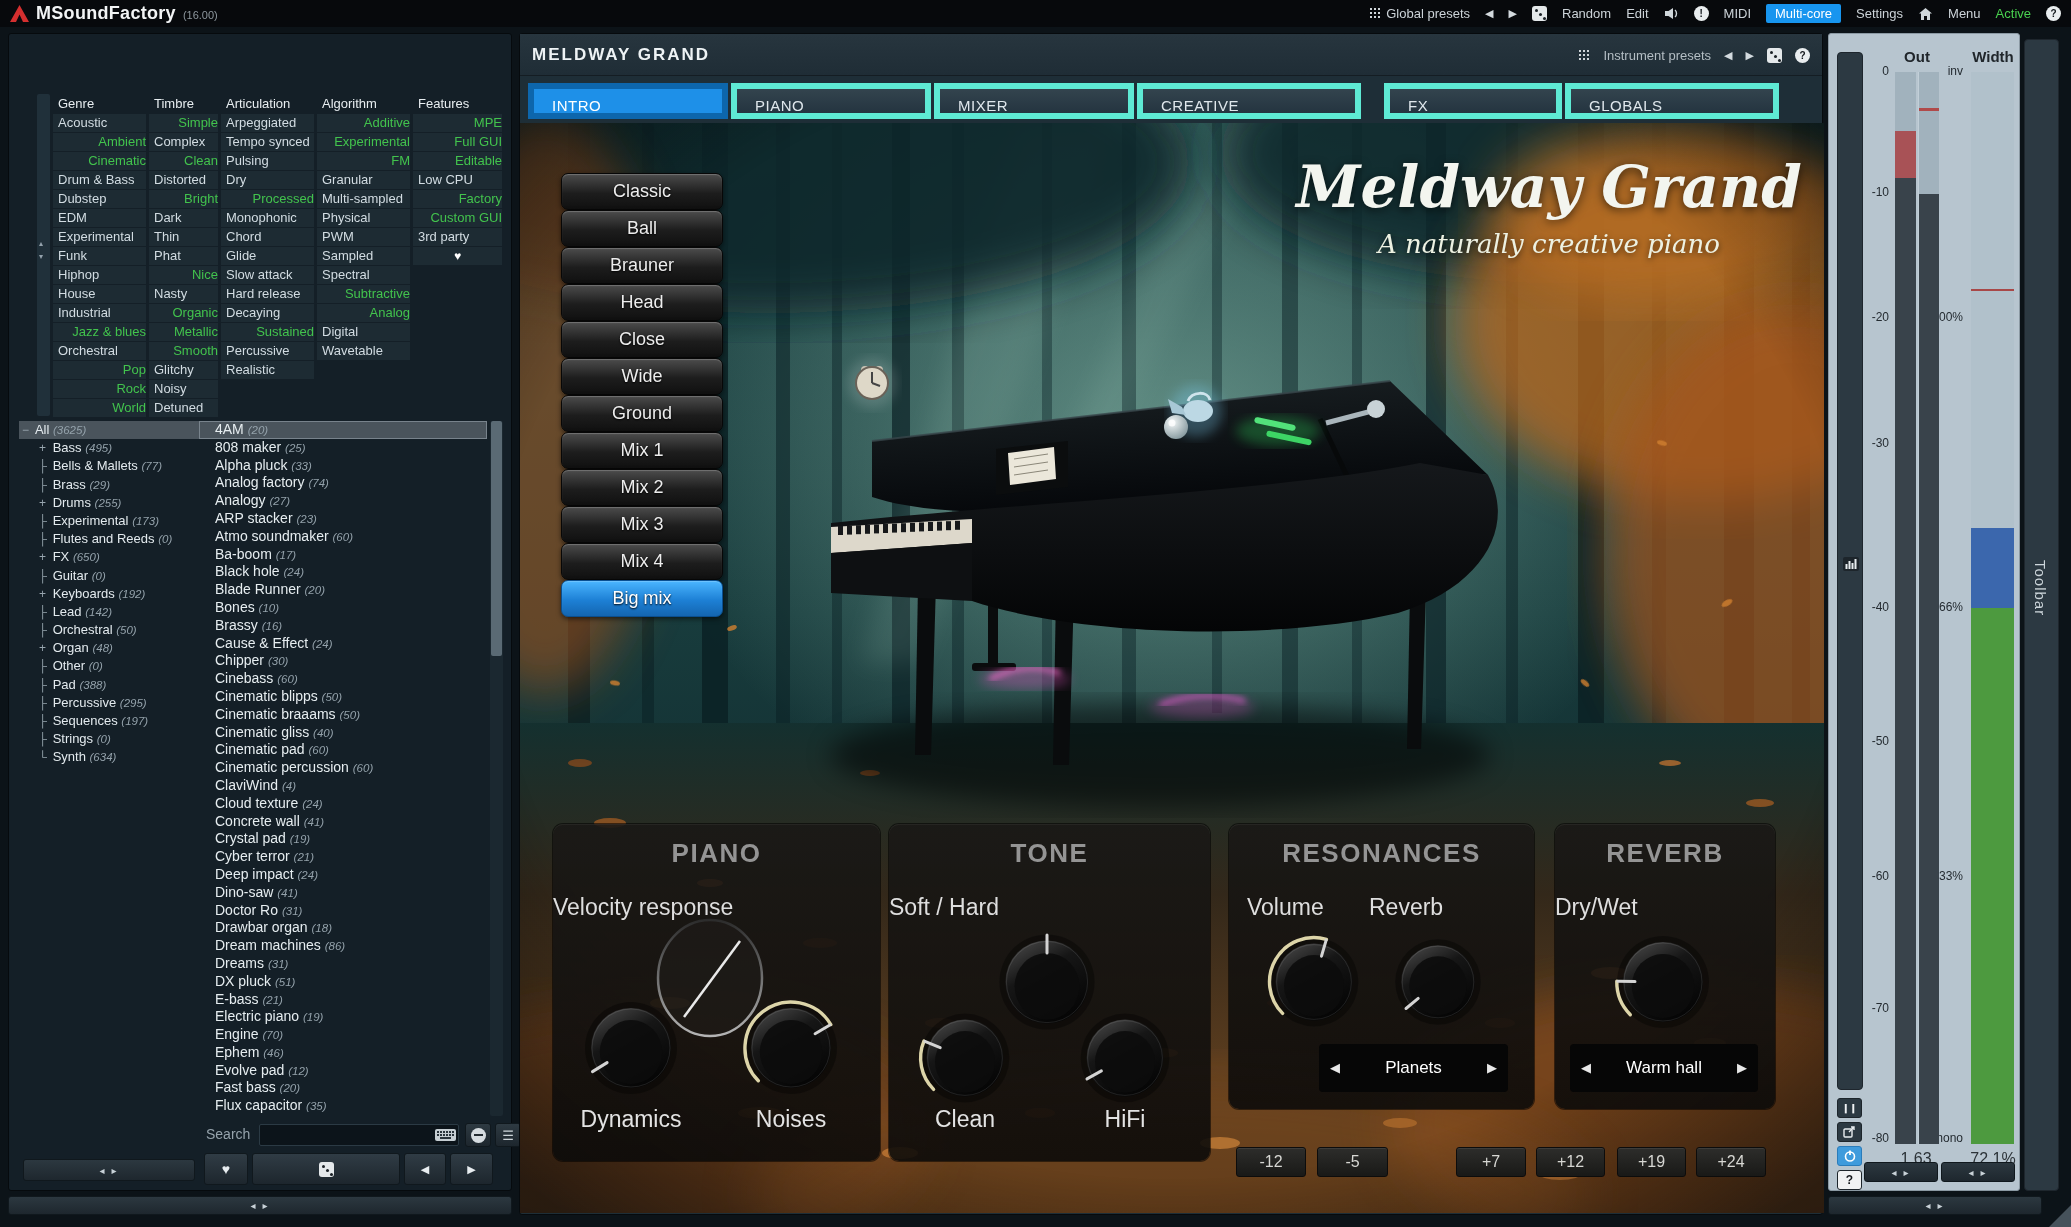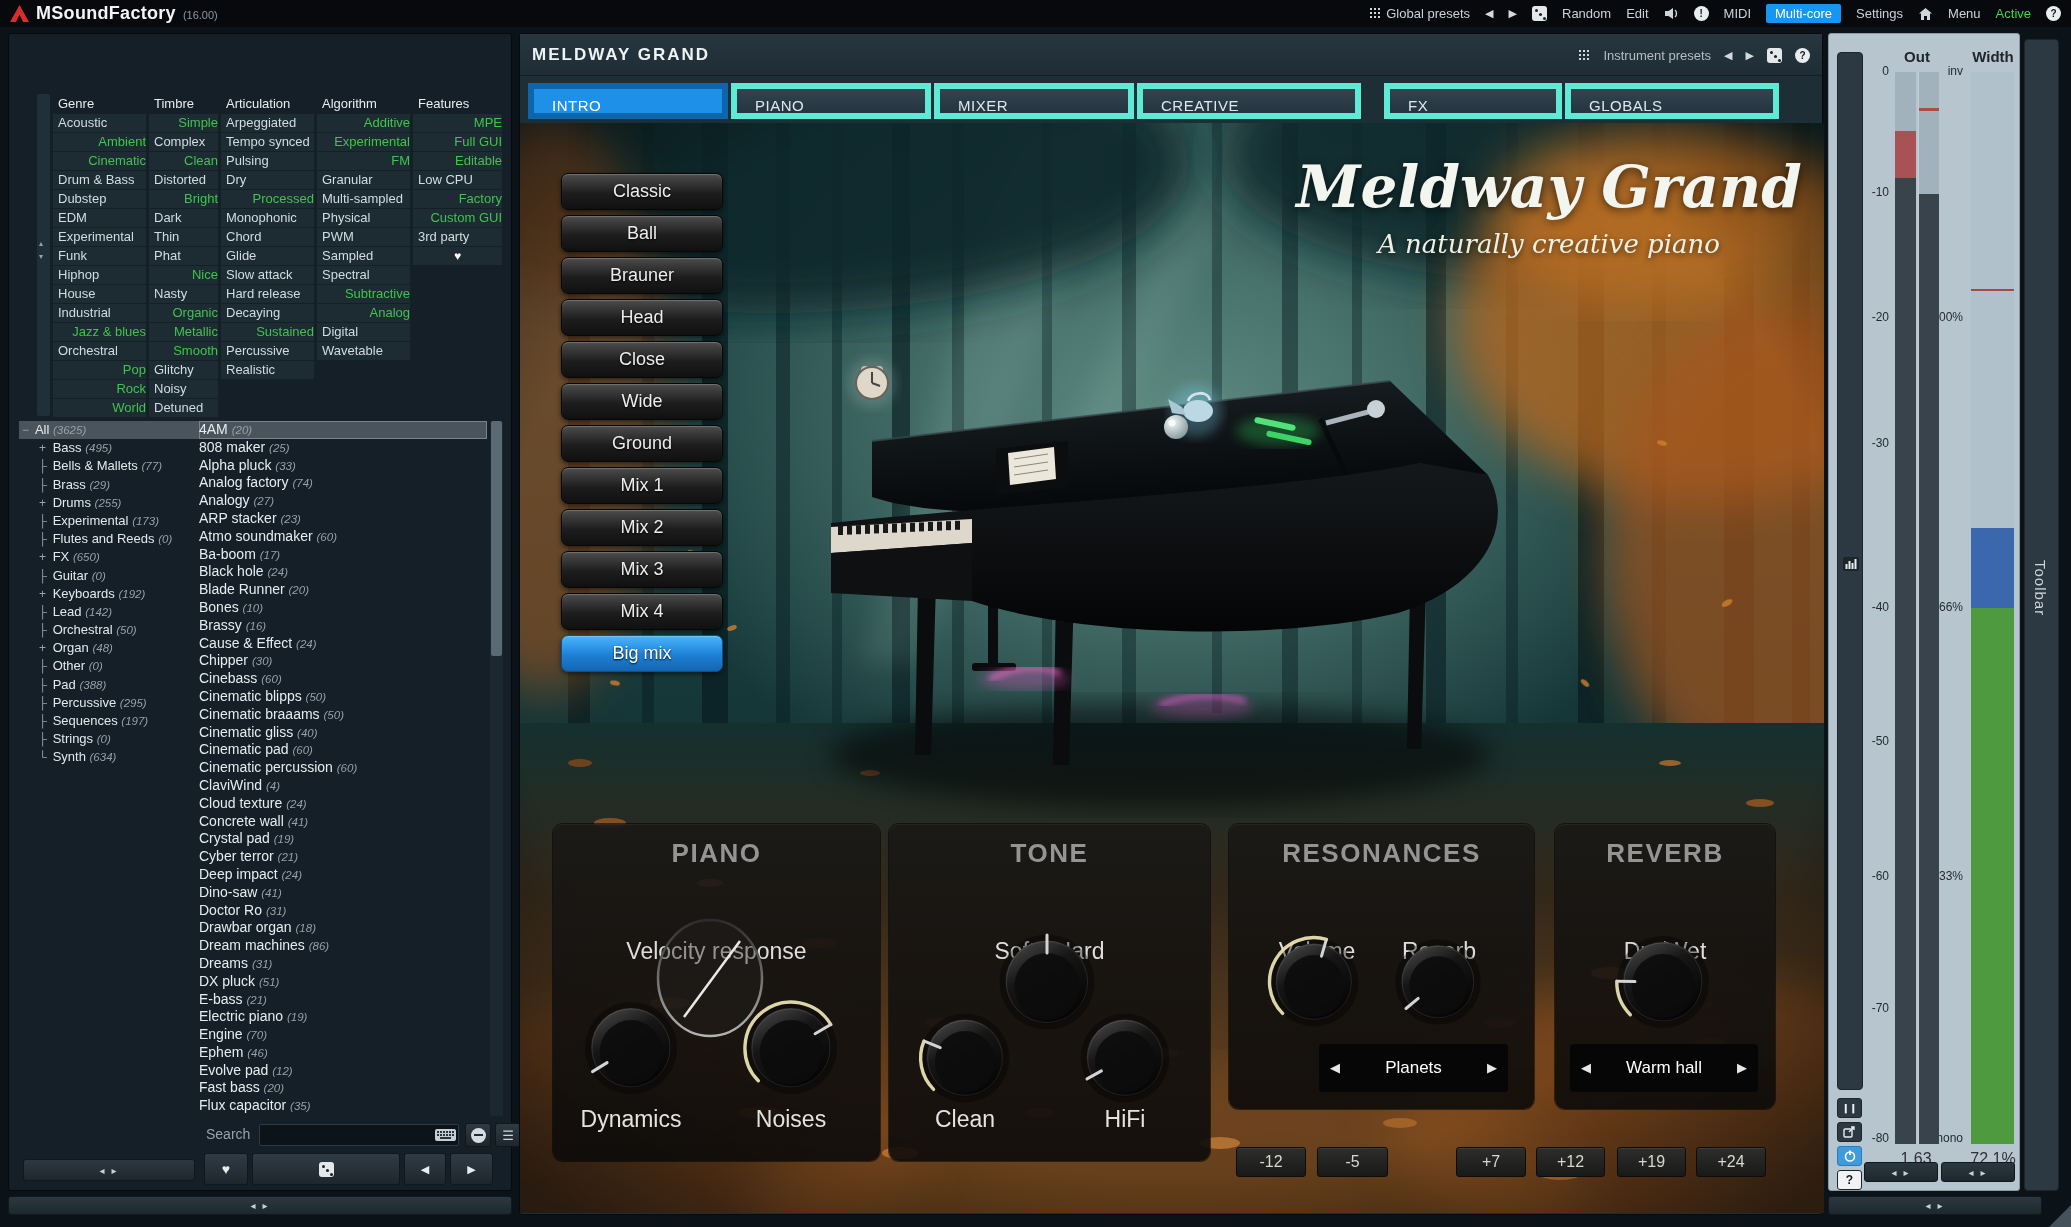--- a/index.html
+++ b/index.html
@@ -40,21 +40,21 @@
   #tree{position:absolute;left:10px;top:387px;width:180px;height:360px;font-size:13px;}
   .trow{height:18.2px;line-height:18.2px;color:#e3eaee;white-space:nowrap;cursor:default;}
   .trow .pre{display:inline-block;width:13px;color:#97a5ae;font-size:12px;text-align:center;}
   .trow.d1{padding-left:17px;}
   .trow.sel{background:#4a545c;}
   .cnt{font-style:italic;color:#94a2ab;font-size:11.5px;}
   .cnt i{font-style:italic;}
 
   
   #plist{position:absolute;left:190px;top:387px;width:288px;height:695px;font-size:14px;overflow:hidden;}
-  .prow{height:17.8px;line-height:17.8px;color:#e6edf0;padding-left:0;white-space:nowrap;cursor:default;}
+  .prow{height:17.8px;line-height:17.8px;color:#e6edf0;padding-left:16px;white-space:nowrap;cursor:default;}
   .prow.sel{background:#4a545c;box-shadow:inset 0 0 0 1px #78838c;}
   #pscroll{position:absolute;left:481px;top:387px;width:13px;height:695px;background:#1b2830;border-radius:2px;}
   #pscroll .thumb{position:absolute;left:1px;top:0;width:11px;height:235px;background:#5a6a74;border-radius:2px;}
 
   
   #searchrow{position:absolute;left:190px;top:1089px;width:304px;height:24px;}
   #search-label{position:absolute;left:7px;top:3px;color:#96a3ac;font-size:14px;}
   #search-input{position:absolute;left:60px;top:1px;width:200px;height:22px;background:#0c141a;border:1px solid #2b3a44;border-radius:2px;color:#dfe6ea;padding:0 24px 0 6px;font-size:13px;}
   #kb-icon{position:absolute;left:236px;top:6px;}
   .sqbtn{position:absolute;top:0;height:24px;background:linear-gradient(#2e3a42,#1d262d);border:1px solid #10181d;border-radius:3px;color:#ccd4d9;display:flex;align-items:center;justify-content:center;font-size:13px;}
@@ -81,31 +81,31 @@
   .tab:nth-of-type(4){width:224px;} .tab:nth-of-type(5){width:178px;margin-left:20px;} .tab:nth-of-type(6){width:214px;}
   .tab.active{background:#1e90e8;border-color:#0d66ac;color:#fff;}
 
   #scene{position:absolute;left:0;top:89px;width:1304px;height:1090px;overflow:hidden;background:#14282b;}
   #scenesvg{position:absolute;left:0;top:0;}
 
   #logo{position:absolute;left:709px;top:30px;width:640px;text-align:center;color:#f3f5ef;}
   #logo-title{font-family:"DejaVu Serif",serif;font-style:italic;font-weight:bold;font-size:58px;text-shadow:0 2px 10px rgba(0,0,0,.65);}
   #logo-sub{font-family:"DejaVu Serif",serif;font-style:italic;font-size:26px;margin-top:8px;color:#edf1e2;text-shadow:0 2px 6px rgba(0,0,0,.6);}
 
-  #micstack{position:absolute;left:41px;top:50px;width:162px;display:flex;flex-direction:column;gap:5px;}
+  #micstack{position:absolute;left:41px;top:50px;width:162px;display:flex;flex-direction:column;}
   .micbtn{height:37px;border-radius:7px;border:1px solid #070707;background:linear-gradient(#4c4c4c,#1d1d1d 55%,#101010);color:#ededed;font-size:18px;text-shadow:0 1px 2px #000;box-shadow:inset 0 1px 1px rgba(255,255,255,.22),0 2px 5px rgba(0,0,0,.55);}
   .micbtn.sel{background:linear-gradient(#4ab5ff,#1d80d5 55%,#1465b0);border-color:#0a4f90;color:#fff;}
 
   .panel{position:absolute;top:701px;background:linear-gradient(rgba(26,24,22,.90),rgba(12,11,10,.90));border-radius:10px;box-shadow:0 0 0 1px rgba(0,0,0,.55),inset 0 1px 0 rgba(255,255,255,.05);}
   #p-piano{left:33px;width:327px;height:337px;}
   #p-tone{left:369px;width:321px;height:337px;}
   #p-res{left:709px;width:305px;height:285px;}
   #p-rev{left:1035px;width:220px;height:285px;}
   .ptitle{position:absolute;left:0;top:14px;width:100%;text-align:center;color:#949494;font-size:26px;font-weight:bold;letter-spacing:1.5px;}
-  .plabel{position:absolute;top:70px;text-align:center;color:#dedede;font-size:23px;margin-top:44px;}
+  .plabel{position:absolute;top:70px;color:#dedede;font-size:23px;}
   .klabel{position:absolute;top:282px;text-align:center;color:#e3e3e3;font-size:23px;}
   .knob{position:absolute;}
   .selector{position:absolute;background:#060606;border-radius:4px;color:#fff;display:flex;align-items:center;justify-content:center;font-size:17px;line-height:1.15;text-align:center;}
   .selarrow{position:absolute;top:0;height:100%;display:flex;align-items:center;color:#e8e8e8;font-size:13px;}
   .selarrow.l{left:11px;} .selarrow.r{right:11px;}
   #transpose{position:absolute;left:0;top:1000px;width:1304px;height:30px;}
   #transpose .tbtn{position:absolute;top:0;height:30px;background:linear-gradient(#2d2d2b,#191917);border:1px solid #0c0c0c;border-radius:3px;color:#d7d7d3;font-size:16px;box-shadow:inset 0 1px 0 rgba(255,255,255,.08);margin-top:24px;}
   #transpose .tbtn:nth-of-type(1){left:716px;width:70px;}
   #transpose .tbtn:nth-of-type(2){left:797px;width:71px;}
   #transpose .tbtn:nth-of-type(3){left:936px;width:70px;}

